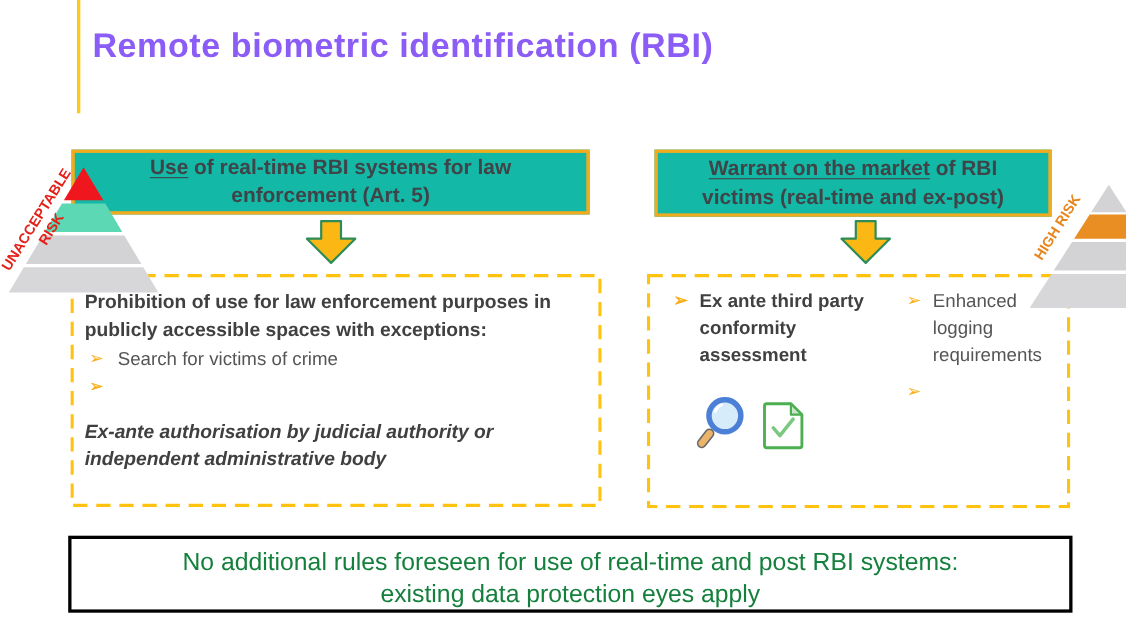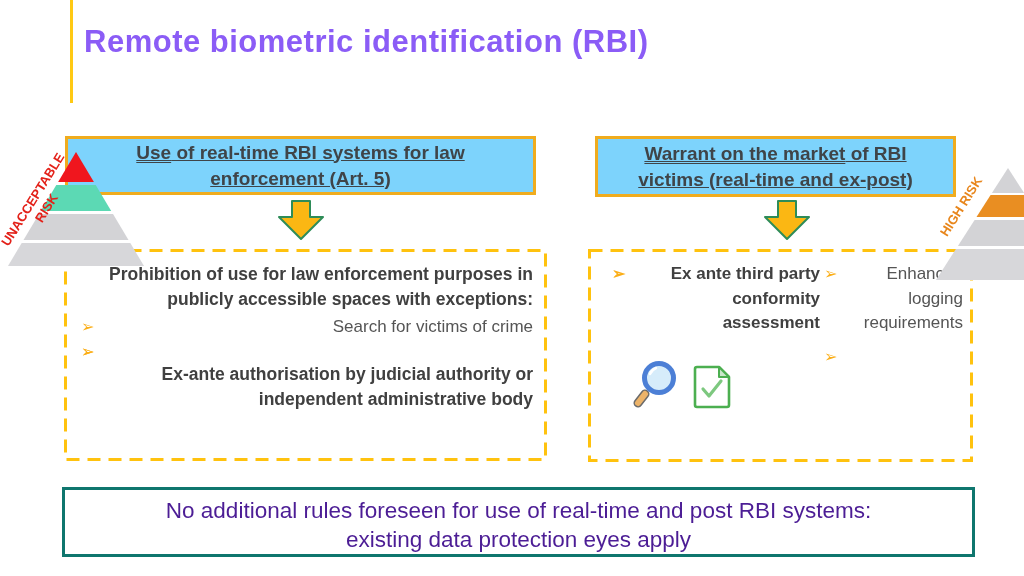--- a/index.html
+++ b/index.html
@@ -4,23 +4,23 @@
 <style>
   * { margin:0; padding:0; box-sizing:border-box; }
   html,body { width:1024px; height:576px; }
   body { font-family:"Liberation Sans", sans-serif; background:#ffffff; }
   .slide { position:relative; width:1024px; height:576px; background:#fff; overflow:hidden; }
 
   .accent-line { position:absolute; left:70px; top:0; width:3px; height:103px; background:#FFC913; }
   .title { position:absolute; left:84px; top:24px; font-size:31px; font-weight:bold; color:#8b5cf6; letter-spacing:0.5px; }
 
   
-  .header-box { position:absolute; background:#7dd3fc; border:3px solid #F0AC1E;
+  .header-box { position:absolute; background:#14b8a6; border:3px solid #F0AC1E;
                 color:#3F4448; font-size:19px; font-weight:bold; text-align:center;
-                display:flex; align-items:center; justify-content:center; line-height:26px; z-index:2;text-decoration:underline; }
+                display:flex; align-items:center; justify-content:center; line-height:26px; z-index:2; }
   .header-box .inner { padding:2px 14px; }
   .header-box .u { text-decoration:underline; text-underline-offset:3px; }
   .hb-left  { left:65px;  top:136px; width:471px; height:59px; }
   .hb-right { left:595px; top:136px; width:361px; height:61px; }
 
   
   .down-arrow { position:absolute; z-index:2; }
   .da-left  { left:277px; top:200px; }
   .da-right { left:763px; top:200px; }
 
@@ -28,45 +28,45 @@
   .pyramid { position:absolute; z-index:5; }
   .pyr-left  { left:4px;   top:152px; }
   .pyr-right { left:936px; top:168px; }
   .pyr-label { position:absolute; z-index:6; font-weight:bold; text-align:center; }
   .pl-left  { left:-22px; top:188px; width:124px; font-size:13px; line-height:16px;
               color:#E32119; transform:rotate(-58deg); }
   .pl-right { left:905px; top:199px; width:112px; font-size:13px; white-space:nowrap;
               color:#E8861C; transform:rotate(-58deg); }
 
   
-  .dashed-box { position:absolute; z-index:1;text-align:right; }
+  .dashed-box { position:absolute; z-index:1; }
   .db-left  { left:64px;  top:249px; width:483px; height:212px; }
   .db-right { left:588px; top:249px; width:385px; height:213px; }
   .dash-svg { position:absolute; left:0; top:0; }
 
   .db-content { position:absolute; left:0; top:0; width:100%; height:100%; padding:13px 14px 10px 13px; }
   .intro, .footer-bold { font-size:17.5px; font-weight:bold; color:#404040; line-height:25px; }
   ul.exceptions { list-style:none; margin-top:3px; }
   ul.exceptions li, .rb-li { position:relative; padding-left:30px; font-size:17px; color:#555;
                              line-height:24.5px; }
   .bullet { position:absolute; left:4px; top:0; color:#FBAE17; font-size:16px; }
-  .footer-bold { margin-top:22px; }
+  .footer-bold { margin-top:40px;font-style:italic; }
 
   
   .db-right .db-content { display:flex; padding:13px 10px 10px 20px; }
   .col1 { width:212px; }
   .col2 { flex:1; }
   .col1 .rb-li { font-weight:bold; color:#404040; padding-left:28px; }
   .col2 .rb-li { margin-bottom:9px; padding-left:28px; }
   .icon-row { display:flex; align-items:flex-end; gap:14px; margin:22px 0 0 24px; }
 
   
   .banner { position:absolute; left:62px; top:487px; width:913px; height:70px;
-            border:3px solid #0f766e; background:#fff; text-align:center;
-            color:#4c1d95; font-size:22.5px; line-height:29px; padding-top:6px; z-index:2; }
+            border:3px solid #000000; background:#fff; text-align:center;
+            color:#15803d; font-size:22.5px; line-height:29px; padding-top:6px; z-index:2; }
 </style>
 </head>
 <body>
 
 <div class="slide">
 
   <div class="accent-line"></div>
   <h1 class="title">Remote biometric identification (RBI)</h1>
 
   <svg class="pyramid pyr-left" width="144" height="115" viewBox="0 0 144 115">

